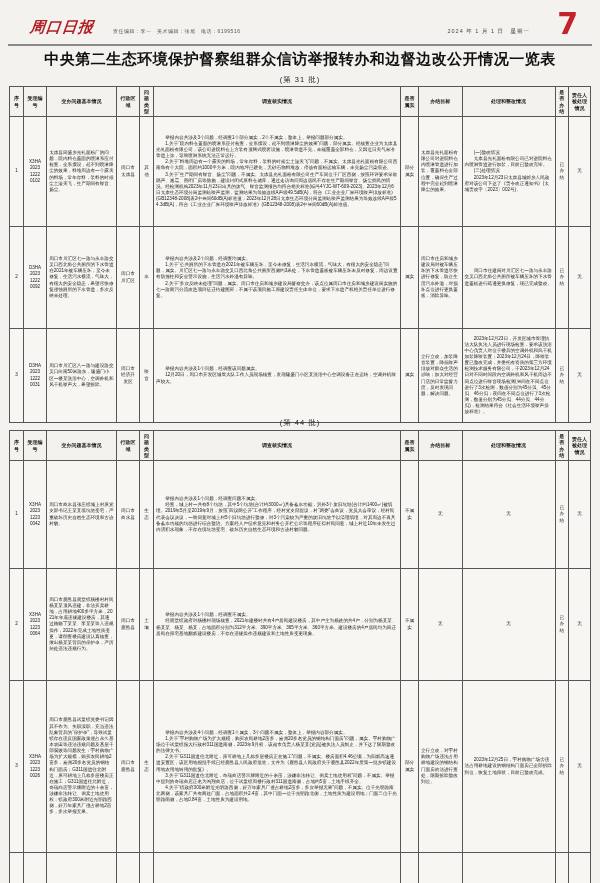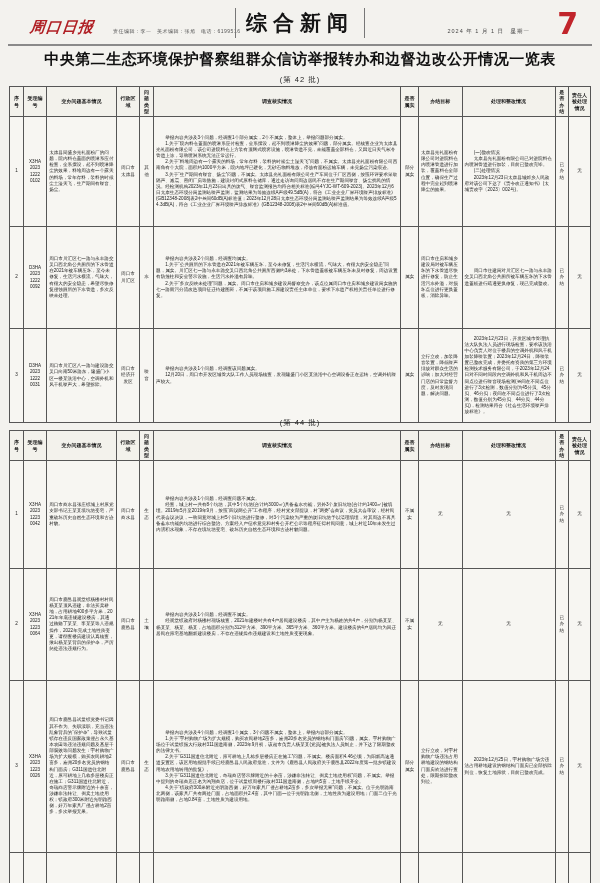--- a/index.html
+++ b/index.html
@@ -82,31 +82,26 @@
   #t2r0 td{height:104px;} #t2r1 td{height:108px;} #t2r2 td{height:168px;} #t2r3 td{height:118px;}
 </style>
 </head>
 <body>
 
 <div class="page">
 
   <div class="masthead">
     <div class="logo">周口日报</div>
     <div class="editors">责任编辑：李一　美术编辑：张旭　电话：6199516</div>
-    <div class="section-wrap">
-      <span class="vbar"></span>
-      <span class="section-title">综合新闻</span>
-      <span class="vbar"></span>
-    </div>
     <div class="dateline">2024 年 1 月 1 日　星期一</div>
     <div class="pageno">7</div>
   </div>
 
   <div class="main-title">中央第二生态环境保护督察组群众信访举报转办和边督边改公开情况一览表</div>
-  <div class="batch-label" id="batch1-label">(第 42 批)</div>
+  <div class="batch-label" id="batch1-label">(第 31 批)</div>
 
   <table class="gov" id="table-batch1">
     <colgroup>
       <col style="width:2.4%">
         <col style="width:4.0%">
         <col style="width:12.0%">
         <col style="width:4.0%">
         <col style="width:2.4%">
       <col style="width:42.5%">
         <col style="width:3.1%">

